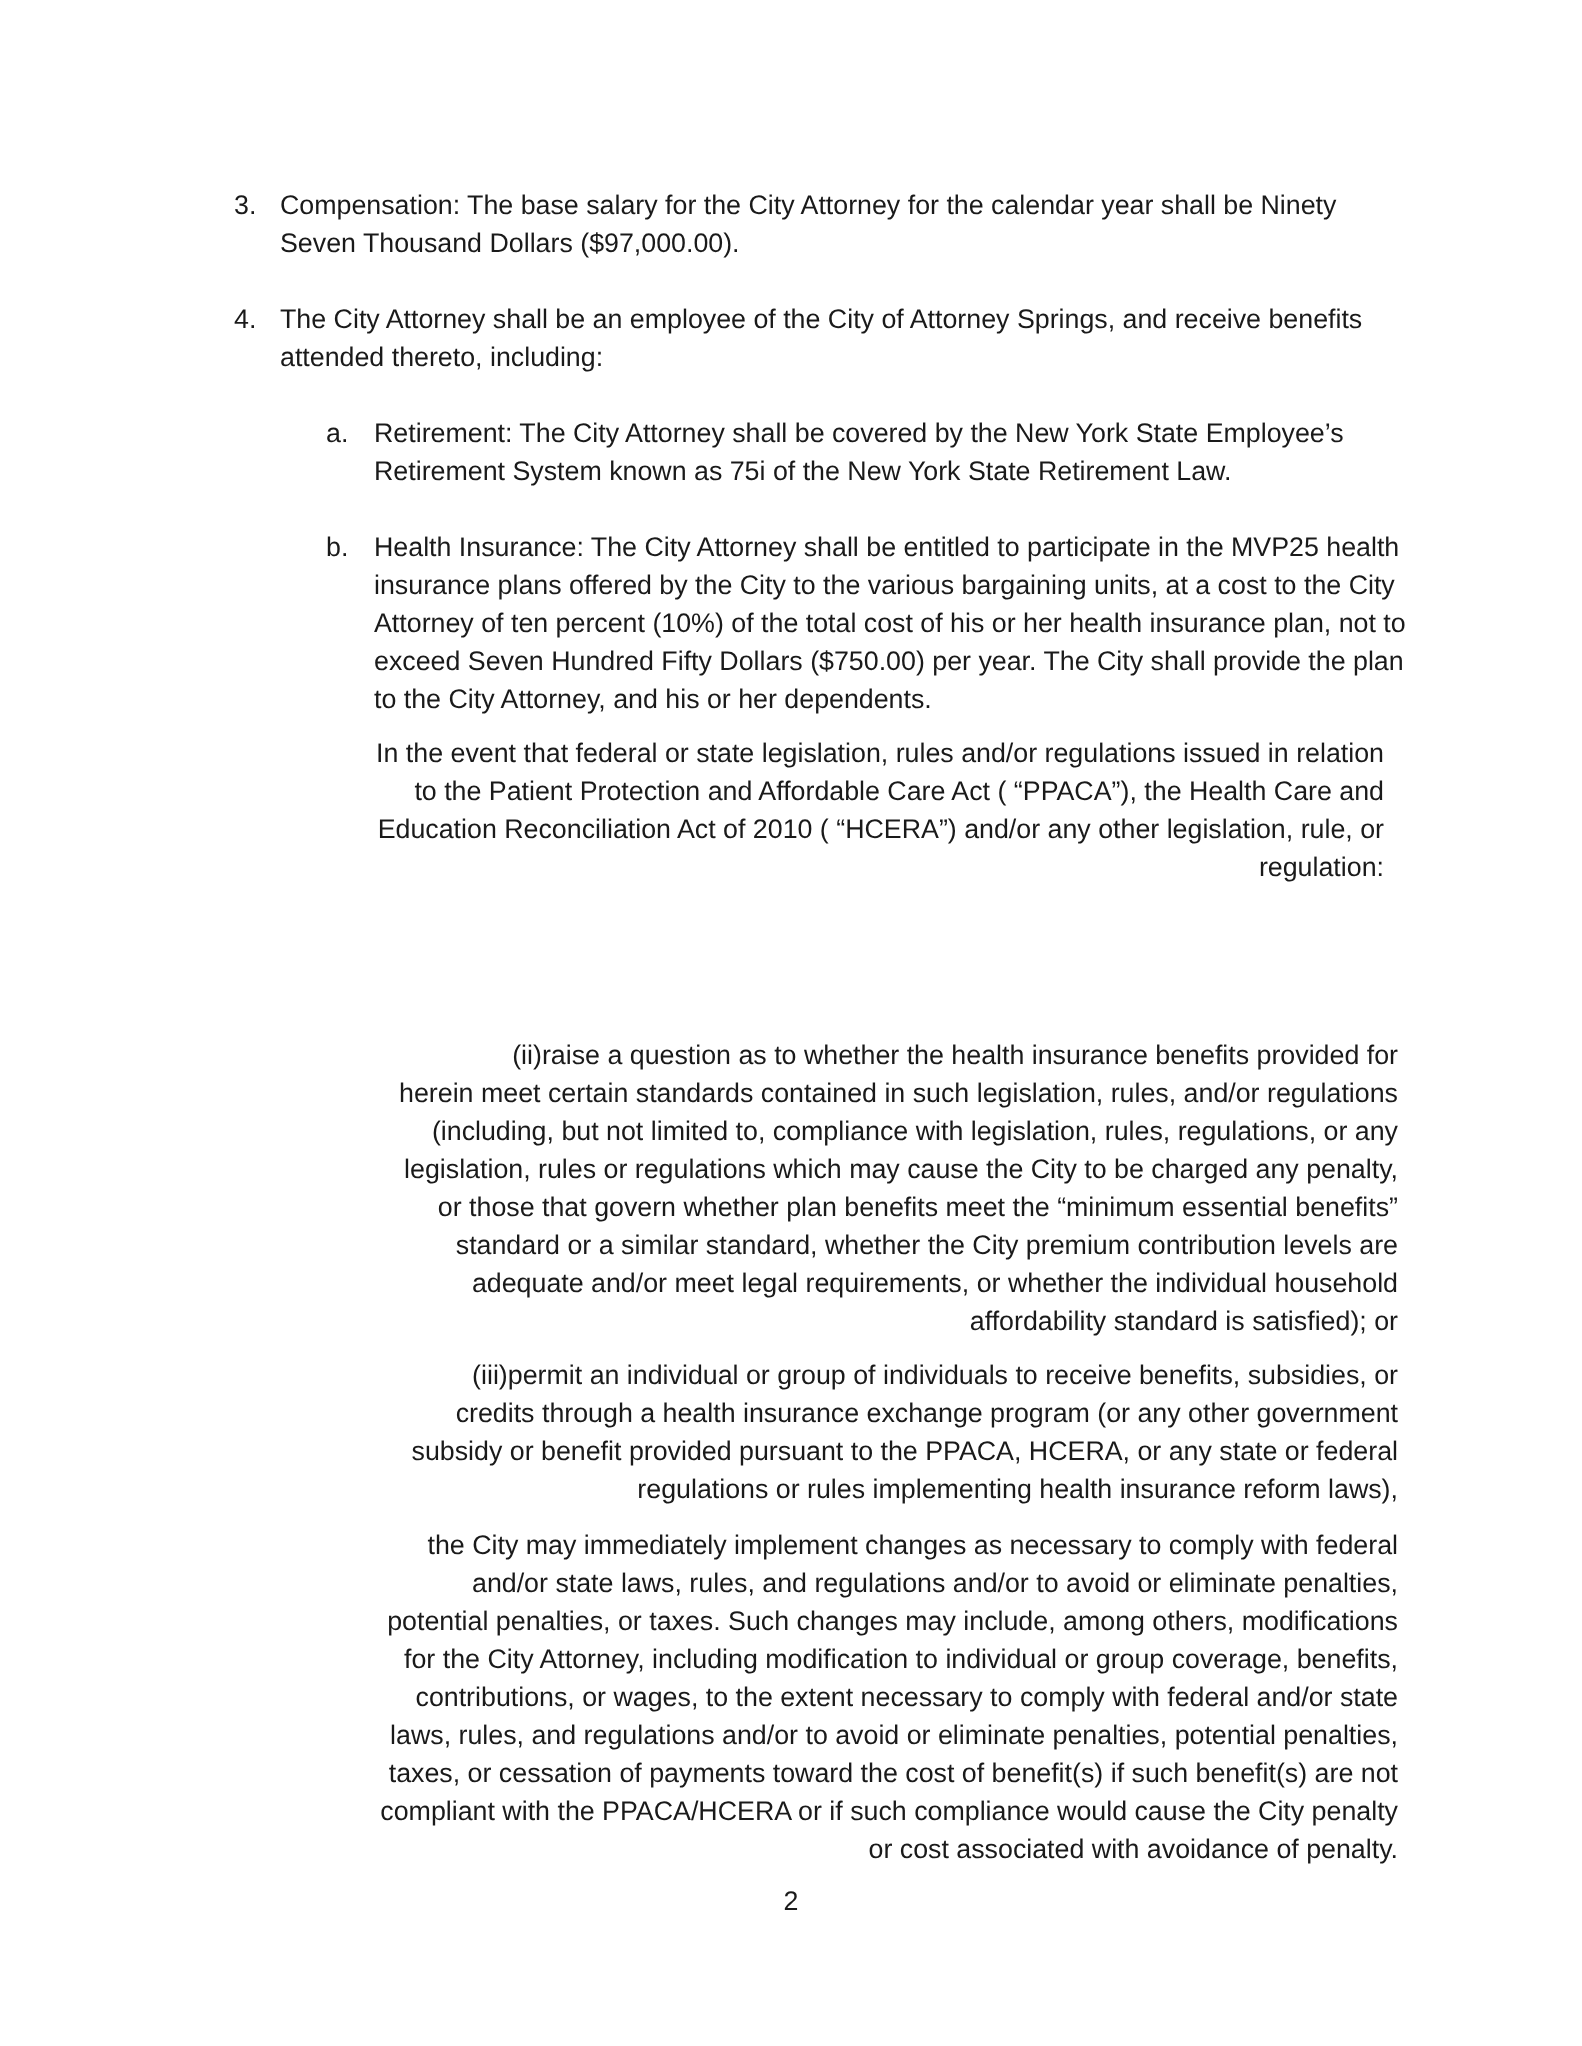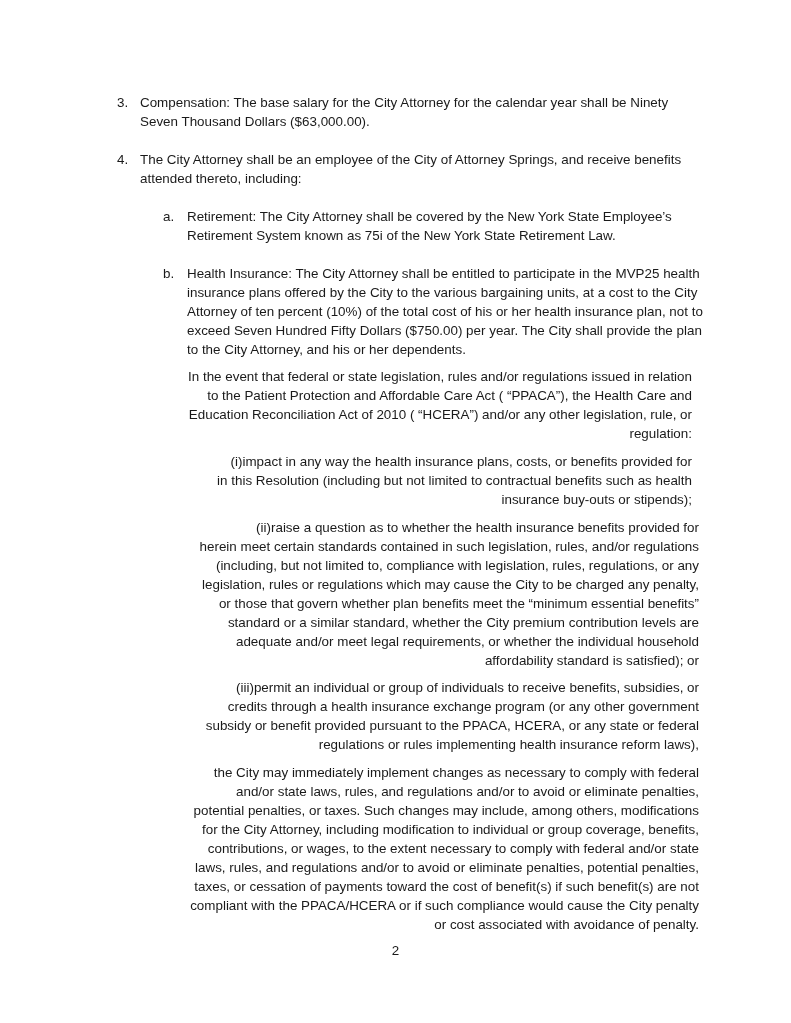--- a/index.html
+++ b/index.html
@@ -53,43 +53,40 @@
       padding-left: 0;
     }
   </style>
 </head>
 <body>
 
 <div class="page">
 
   <div class="item" style="left:117px; top:93px; width:590px;">
     <span class="num" style="width:23px;">3.</span>
-    <span class="text">Compensation:  The base salary for the City Attorney for the calendar year shall be Ninety Seven Thousand Dollars ($63,000.00).</span>
+    <span class="text">Compensation:  The base salary for the City Attorney for the calendar year shall be Ninety Seven Thousand Dollars ($97,000.00).</span>
   </div>
 
   <div class="item" style="left:117px; top:150px; width:570px;">
     <span class="num" style="width:23px;">4.</span>
     <span class="text">The City Attorney shall be an employee of the City of Attorney Springs, and receive benefits attended thereto, including:</span>
   </div>
 
   <div class="item" style="left:163px; top:207px; width:510px;">
     <span class="num" style="width:24px;">a.</span>
     <span class="text">Retirement:  The City Attorney shall be covered by the New York State Employee’s Retirement System known as 75i of the New York State Retirement Law.</span>
   </div>
 
   <div class="item" style="left:163px; top:264px; width:540px;">
     <span class="num" style="width:24px;">b.</span>
     <span class="text">Health Insurance:  The City Attorney shall be entitled to participate in the MVP25 health insurance plans offered by the City to the various bargaining units, at a cost to the City Attorney of ten percent (10%) of the total cost of his or her health insurance plan, not to exceed Seven Hundred Fifty Dollars ($750.00) per year. The City shall provide the plan to the City Attorney, and his or her dependents.</span>
   </div>
 
   <div class="para" style="top:367px; width:505px;">In the event that federal or state legislation, rules and/or regulations issued in relation to the Patient Protection and Affordable Care Act ( “PPACA”), the Health Care and Education Reconciliation Act of 2010 ( “HCERA”) and/or any other legislation, rule, or regulation:</div>
 
-  <div class="para tabbed" style="top:452px; width:505px;">
-    <span class="lbl">(i)</span><span>impact in any way the health insurance plans, costs, or benefits provided for in this Resolution (including but not limited to contractual benefits such as health insurance buy-outs or stipends);</span>
-  </div>
 
   <div class="para tabbed" style="top:518px; width:512px;">
     <span class="lbl">(ii)</span><span>raise a question as to whether the health insurance benefits provided for herein meet certain standards contained in such legislation, rules, and/or regulations (including, but not limited to, compliance with legislation, rules, regulations, or any legislation, rules or regulations which may cause the City to be charged any penalty, or those that govern whether plan benefits meet the “minimum essential benefits” standard or a similar standard, whether the City premium contribution levels are adequate and/or meet legal requirements, or whether the individual household affordability standard is satisfied); or</span>
   </div>
 
   <div class="para tabbed" style="top:678px; width:512px;">
     <span class="lbl">(iii)</span><span>permit an individual or group of individuals to receive benefits, subsidies, or credits through a health insurance exchange program (or any other government subsidy or benefit provided pursuant to the PPACA, HCERA, or any state or federal regulations or rules implementing health insurance reform laws),</span>
   </div>
 
   <div class="para" style="top:763px; width:512px;">the City may immediately implement changes as necessary to comply with federal and/or state laws, rules, and regulations and/or to avoid or eliminate penalties, potential penalties, or taxes. Such changes may include, among others, modifications for the City Attorney, including modification to individual or group coverage, benefits, contributions, or wages, to the extent necessary to comply with federal and/or state laws, rules, and regulations and/or to avoid or eliminate penalties, potential penalties, taxes, or cessation of payments toward the cost of benefit(s) if such benefit(s) are not compliant with the PPACA/HCERA or if such compliance would cause the City penalty or cost associated with avoidance of penalty.</div>

